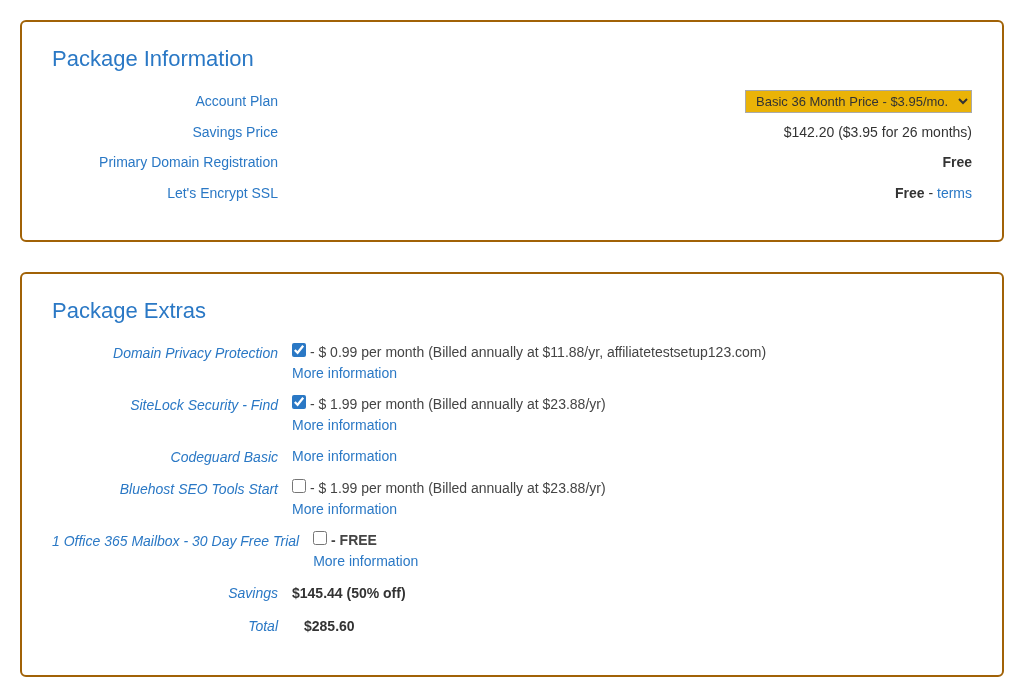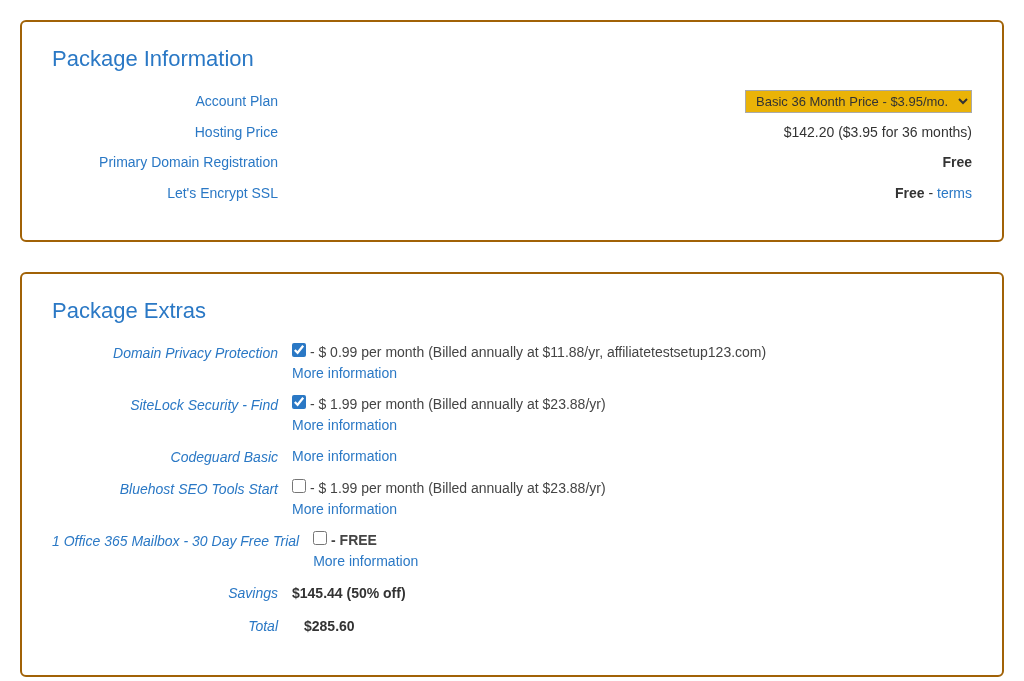--- a/index.html
+++ b/index.html
@@ -112,22 +112,22 @@
   <div class="info-row">
     <div class="info-label">Account Plan</div>
     <div class="info-value">
       <select class="plan-select">
         <option>Basic 36 Month Price - $3.95/mo.</option>
       </select>
     </div>
   </div>
 
   <div class="info-row">
-    <div class="info-label">Hosting Price</div>
-    <div class="info-value">$142.20 ($3.95 for 36 months)</div>
+    <div class="info-label">Savings Price</div>
+    <div class="info-value">$142.20 ($3.95 for 26 months)</div>
   </div>
 
   <div class="info-row">
     <div class="info-label">Primary Domain Registration</div>
     <div class="info-value">
       <span class="free-text">Free</span>
     </div>
   </div>
 
   <div class="info-row">

